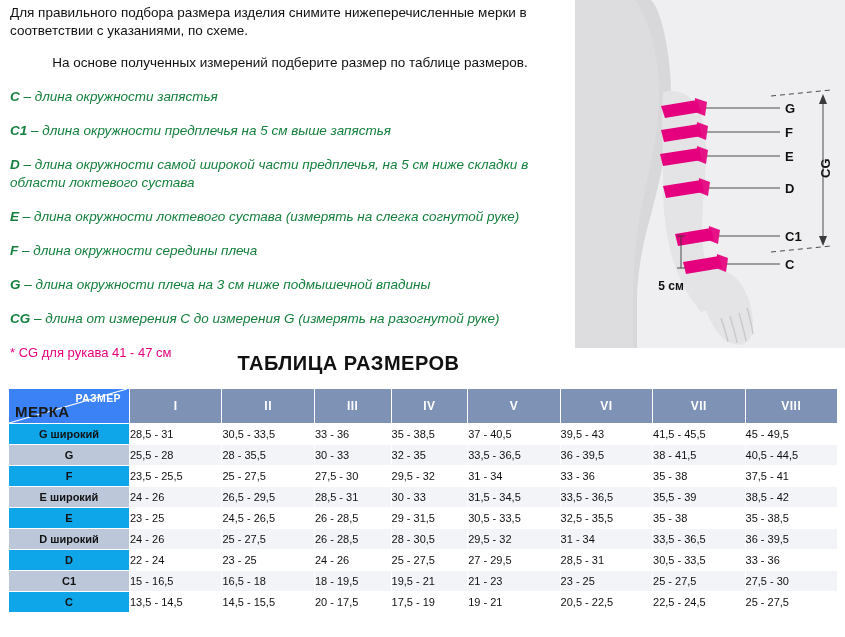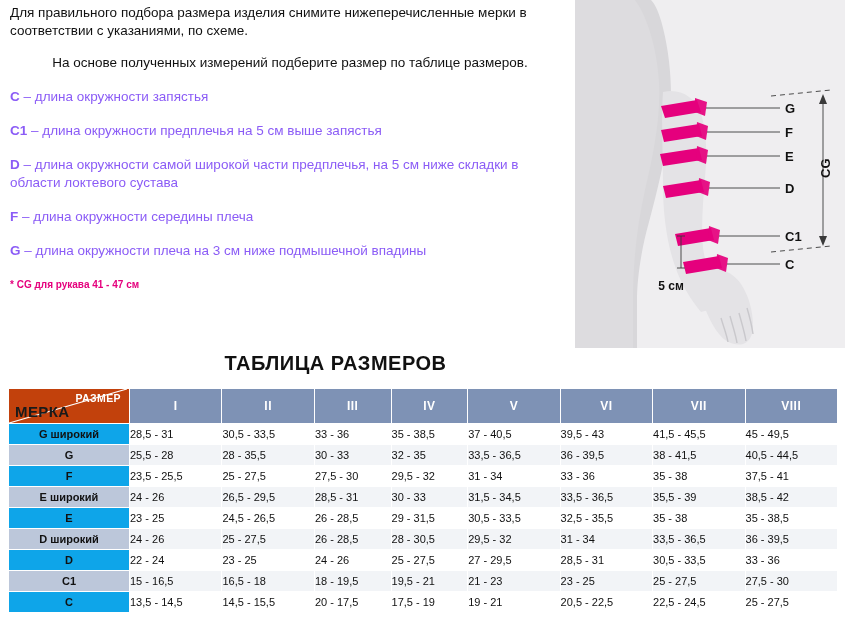--- a/index.html
+++ b/index.html
@@ -38,31 +38,32 @@
     font-size: 13.5px;
     line-height: 18px;
     margin: 0 0 16px 0;
     color: #111;
     text-align: center;
   }
   .def {
     font-size: 13.5px;
     line-height: 18px;
     margin: 0 0 16px 0;
-    color: #8b5cf6;
+    color: #15803d;
+    font-style: italic;
   }
   .def .key {
     font-weight: bold;
   }
   .note {
-    font-size: 10px;
+    font-size: 13px;
     line-height: 17px;
     margin: 2px 0 0 0;
     color: #e5007d;
-    font-weight: bold;
+    font-weight: normal;
   }
 
   
   .illu {
     position: absolute;
     left: 575px;
     top: 0px;
     width: 270px;
     height: 348px;
     background: #efeef0;
@@ -76,40 +77,41 @@
   .table-title {
     position: absolute;
     left: 0;
     top: 352px;
     width: 671px;
     text-align: center;
     font-size: 20px;
     font-weight: bold;
     letter-spacing: 0.5px;
     color: #111;
+    padding-left: 13px;
   }
 
   
   .table-wrap {
     position: absolute;
     left: 8px;
     top: 388px;
     width: 830px;
   }
   table.sizes {
     border-collapse: collapse;
     width: 830px;
     font-size: 11.5px;
   }
   table.sizes th, table.sizes td {
     border: 1px solid #ffffff;
     padding: 0;
   }
   thead th.corner {
-    background: #c2410c;
+    background: #3b82f6;
     color: #ffffff;
     width: 120px;
     height: 34px;
     position: relative;
     padding: 0;
   }
   .corner-inner {
     position: relative;
     width: 118px;
     height: 34px;
@@ -180,24 +182,30 @@
     <p class="def">
       <span class="key">C</span><span> – длина окружности запястья</span>
     </p>
     <p class="def">
       <span class="key">C1</span><span> – длина окружности предплечья на 5 см выше запястья</span>
     </p>
     <p class="def">
       <span class="key">D</span><span> – длина окружности самой широкой части предплечья, на 5 см ниже складки в области локтевого сустава</span>
     </p>
     <p class="def">
+      <span class="key">E</span><span> – длина окружности локтевого сустава (измерять на слегка согнутой руке)</span>
+    </p>
+    <p class="def">
       <span class="key">F</span><span> – длина окружности середины плеча</span>
     </p>
     <p class="def">
       <span class="key">G</span><span> – длина окружности плеча на 3 см ниже подмышечной впадины</span>
+    </p>
+    <p class="def">
+      <span class="key">CG</span><span> – длина от измерения C до измерения G (измерять на разогнутой руке)</span>
     </p>
 
     <p class="note">* CG для рукава  41 - 47 см</p>
   </div>
 
   <div class="illu">
     <svg width="270" height="348" viewBox="0 0 270 348" xmlns="http://www.w3.org/2000/svg">
 
       <rect x="0" y="0" width="270" height="348" fill="#efeef0"></rect>
 

